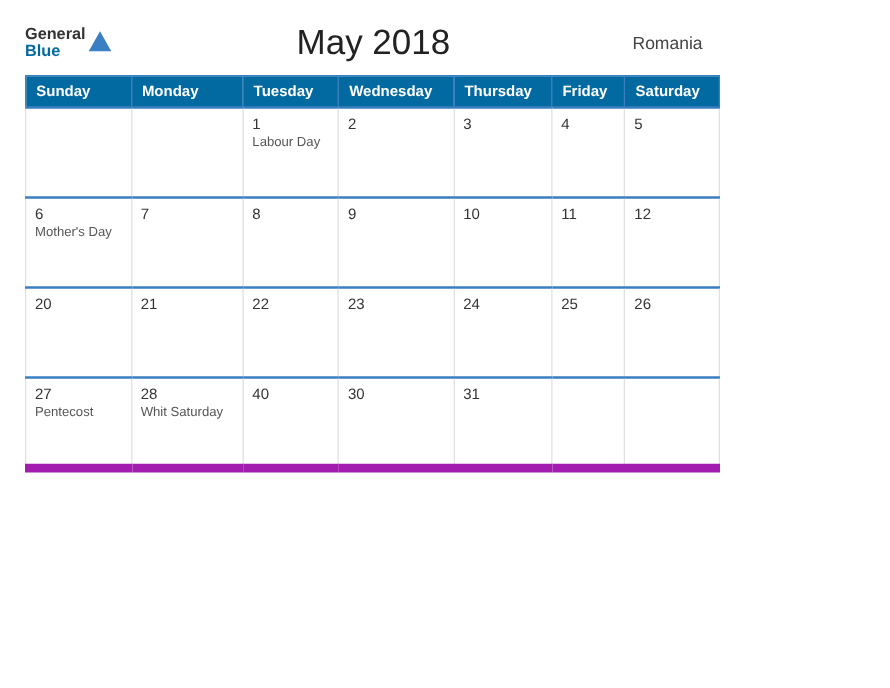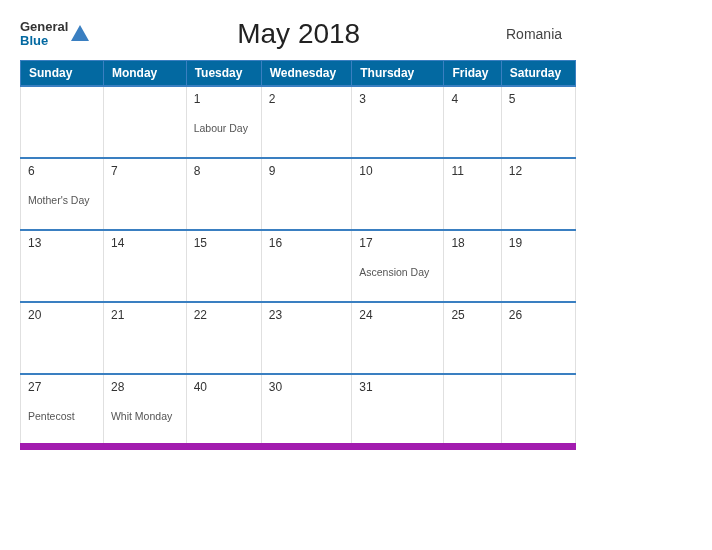--- a/index.html
+++ b/index.html
@@ -87,21 +87,21 @@
       border-left: 1px solid #e0e0e0;
     }
     .calendar tbody tr td .day-num {
       font-size: 12px;
       color: #333;
       display: block;
     }
     .calendar tbody tr td .holiday {
       font-size: 10.5px;
       color: #555;
-      margin-top: 16px;
+      margin-top: 2px;
       display: block;
     }
     .calendar tbody tr:last-child td {
       border-bottom: 7px solid #a21caf;
     }
     
     .calendar tbody tr td {
       border-top: 2px solid #3a7fc1;
     }
   </style>
@@ -174,44 +174,20 @@
           </td>
           <td>
             <span class="day-num">11</span>
           </td>
           <td>
             <span class="day-num">12</span>
           </td>
         </tr>
         <tr>
           <td>
-            <span class="day-num">13</span>
-          </td>
-          <td>
-            <span class="day-num">14</span>
-          </td>
-          <td>
-            <span class="day-num">15</span>
-          </td>
-          <td>
-            <span class="day-num">16</span>
-          </td>
-          <td>
-            <span class="day-num">17</span>
-            <span class="holiday">Ascension Day</span>
-          </td>
-          <td>
-            <span class="day-num">18</span>
-          </td>
-          <td>
-            <span class="day-num">19</span>
-          </td>
-        </tr>
-        <tr>
-          <td>
             <span class="day-num">20</span>
           </td>
           <td>
             <span class="day-num">21</span>
           </td>
           <td>
             <span class="day-num">22</span>
           </td>
           <td>
             <span class="day-num">23</span>
@@ -226,21 +202,21 @@
             <span class="day-num">26</span>
           </td>
         </tr>
         <tr>
           <td>
             <span class="day-num">27</span>
             <span class="holiday">Pentecost</span>
           </td>
           <td>
             <span class="day-num">28</span>
-            <span class="holiday">Whit Monday</span>
+            <span class="holiday">Whit Saturday</span>
           </td>
           <td>
             <span class="day-num">40</span>
           </td>
           <td>
             <span class="day-num">30</span>
           </td>
           <td>
             <span class="day-num">31</span>
           </td>

